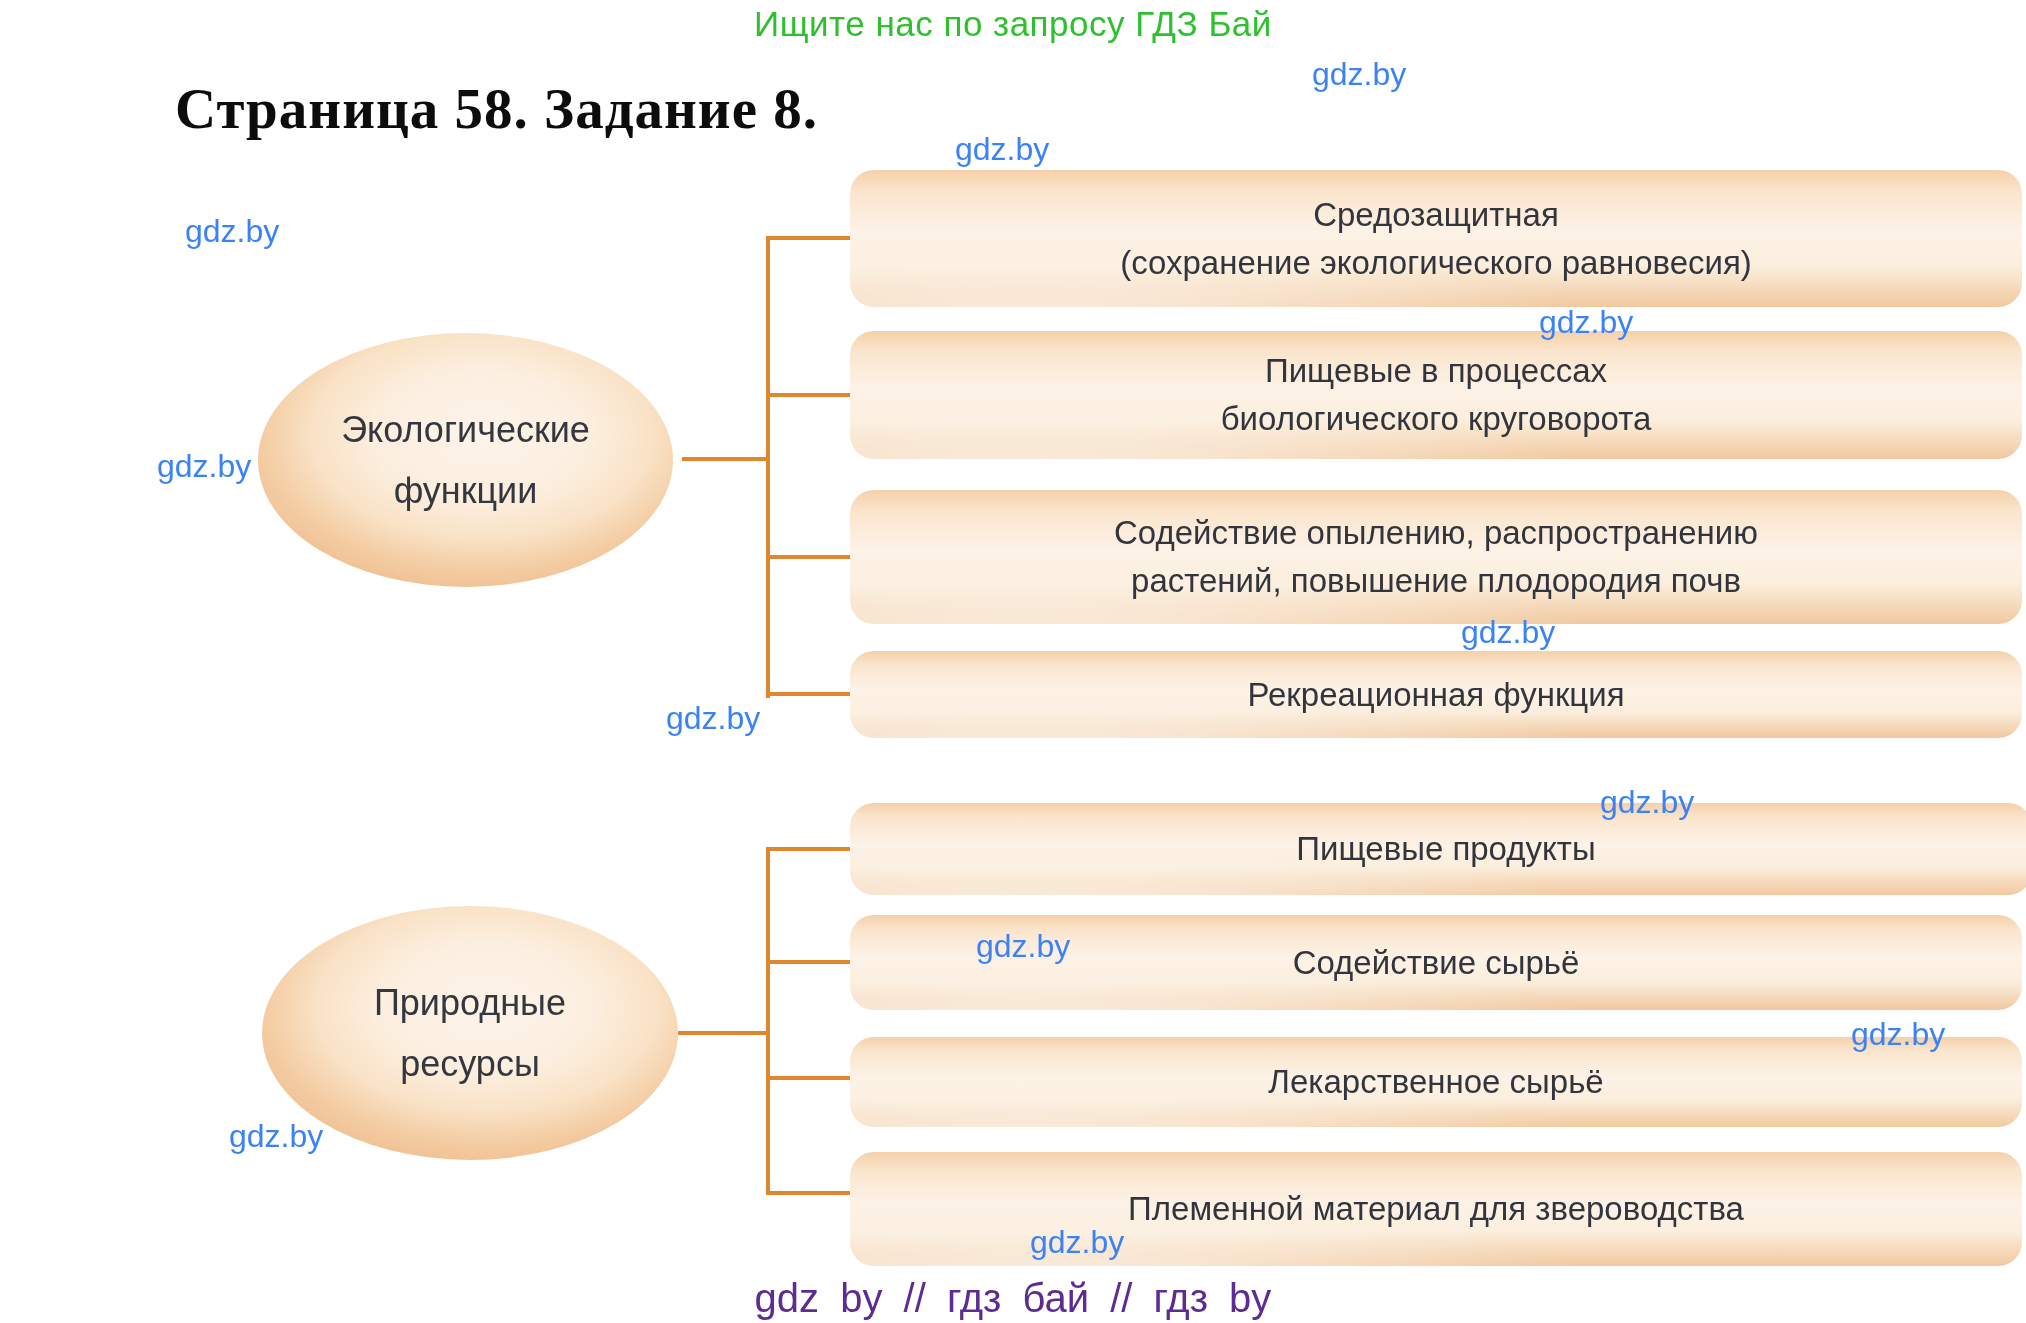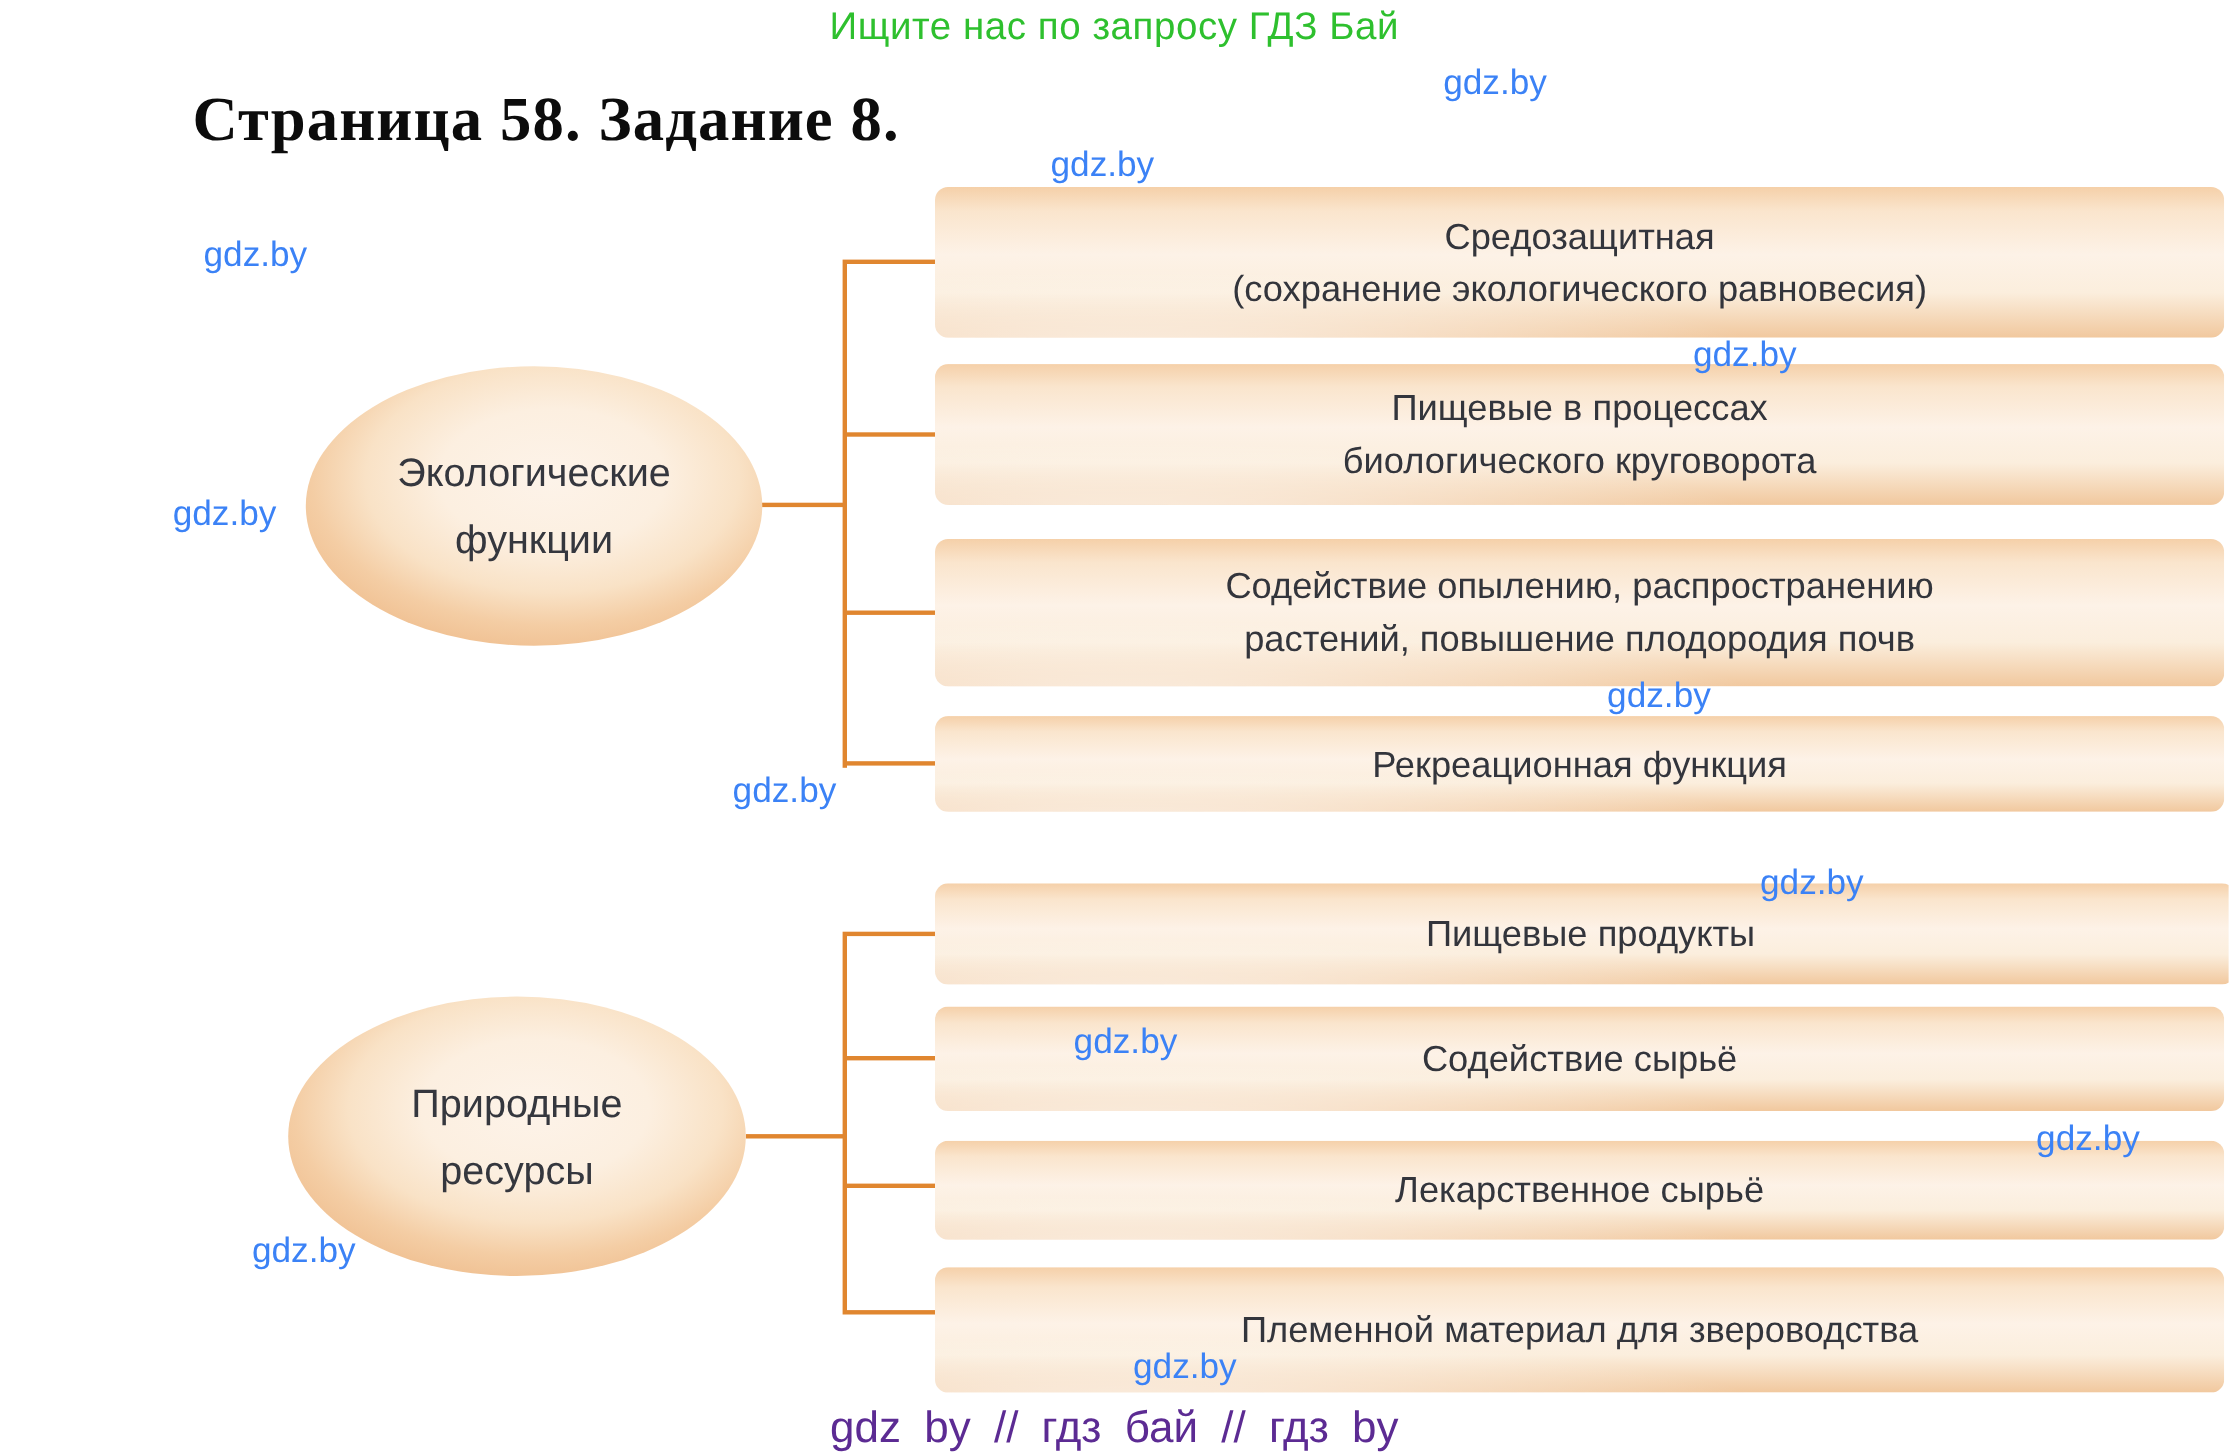--- a/index.html
+++ b/index.html
@@ -32,21 +32,21 @@
       radial-gradient(62% 62% at 54% 40%,
         #fdf3e9 0%, #fcefe0 40%, #f9e2c6 66%, #f4cda4 85%, #f0c193 100%);
     display:flex;align-items:center;justify-content:center;text-align:center;
   }
   .ellipse .lbl{
     font-size:36px;line-height:1.7;color:#35373e;white-space:pre-line;
   }
 
   
   .node{
-    left:850px;width:1172px;border-radius:12px;
+    left:850px;width:1172px;border-radius:24px;
     background:
       radial-gradient(120% 150% at 15% 118%, rgba(255,255,255,.85) 0%, rgba(255,255,255,0) 42%),
       linear-gradient(180deg, #f5d0a9 0%, #fae5cd 16%, #fdf2e7 45%, #fbeedd 70%, #f1c89e 100%);
     display:flex;align-items:center;justify-content:center;text-align:center;
   }
   .node .lbl{
     font-size:33px;line-height:1.45;color:#33353c;white-space:pre-line;
   }
 
   
@@ -71,21 +71,21 @@
 <div class="abs conn" style="left:770px;top:555px;width:80px;height:4px;"></div>
 <div class="abs conn" style="left:770px;top:692px;width:80px;height:4px;"></div>
 
 <div class="abs conn" style="left:678px;top:1031px;width:90px;height:4px;"></div>
 <div class="abs conn" style="left:766px;top:847px;width:4px;height:348px;"></div>
 <div class="abs conn" style="left:770px;top:847px;width:80px;height:4px;"></div>
 <div class="abs conn" style="left:770px;top:960px;width:80px;height:4px;"></div>
 <div class="abs conn" style="left:770px;top:1076px;width:80px;height:4px;"></div>
 <div class="abs conn" style="left:770px;top:1191px;width:80px;height:4px;"></div>
 
-<div class="abs ellipse" style="left:278px;top:333px;width:415px;height:254px;">
+<div class="abs ellipse" style="left:258px;top:333px;width:415px;height:254px;">
   <div class="lbl">Экологические
 функции</div>
 </div>
 
 <div class="abs node" style="top:170px;height:137px;">
   <div class="lbl">Средозащитная
 (сохранение экологического равновесия)</div>
 </div>
 <div class="abs node" style="top:331px;height:128px;">
   <div class="lbl">Пищевые в процессах

